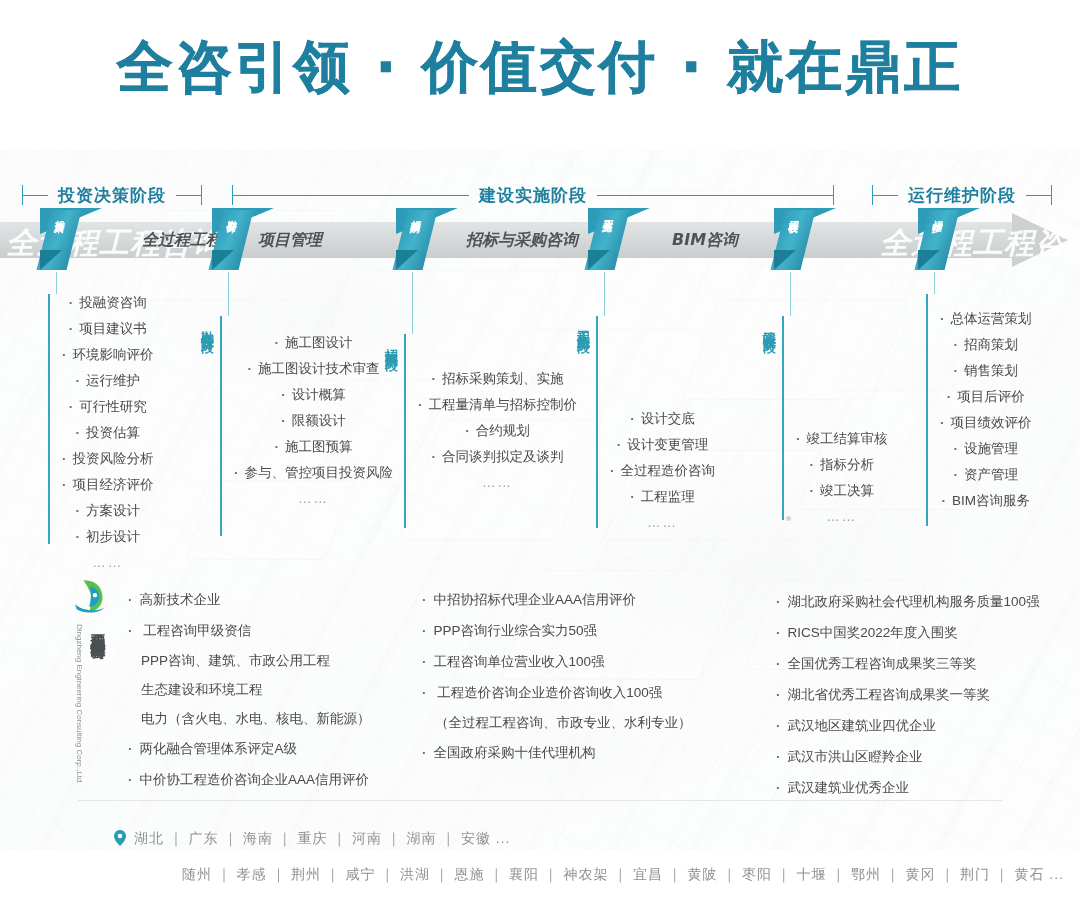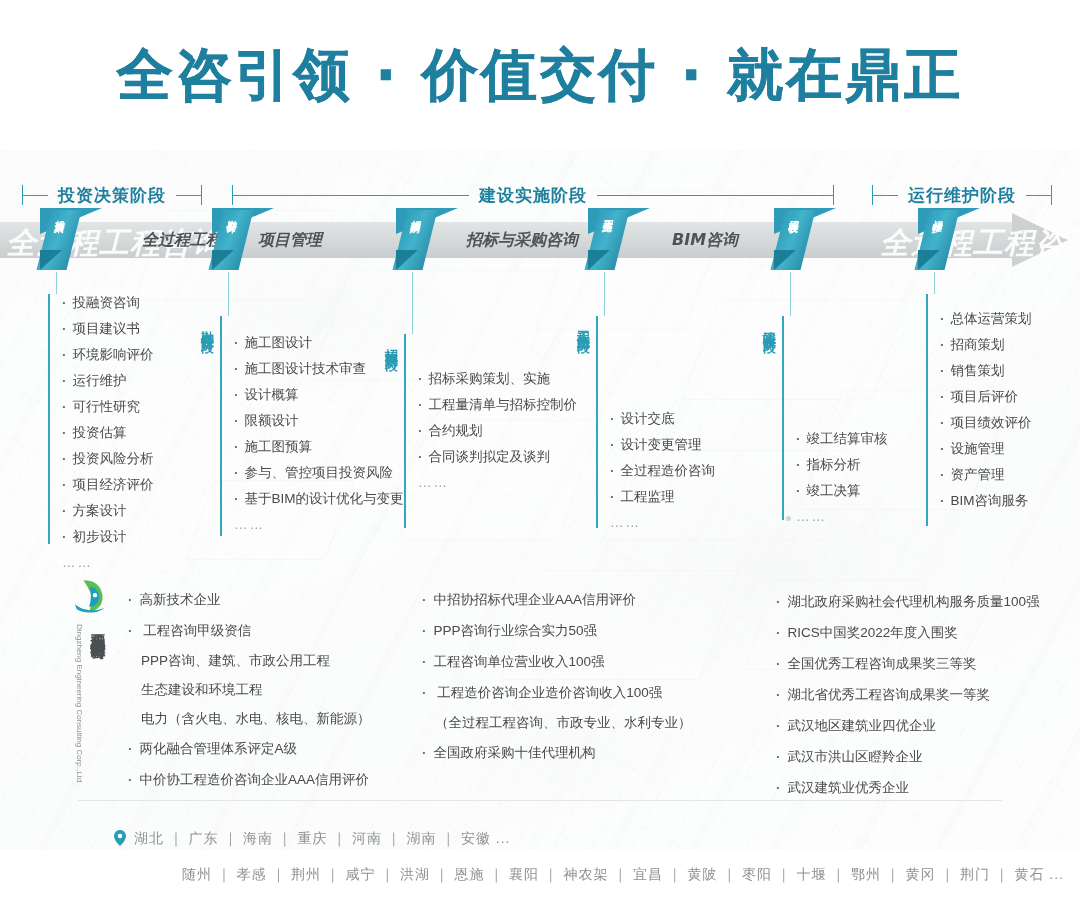--- a/index.html
+++ b/index.html
@@ -24,21 +24,21 @@
   #bg-watermark:after{
     content:""; position:absolute; inset:0;
     background:
       radial-gradient(ellipse 230px 120px at 30% 24%, rgba(110,130,140,.22), transparent 70%),
       radial-gradient(ellipse 300px 150px at 72% 60%, rgba(110,130,140,.20), transparent 72%),
       radial-gradient(ellipse 180px 90px at 52% 86%, rgba(110,130,140,.16), transparent 70%);
   }
   .bg-block{ position:absolute; border:1px solid rgba(110,130,142,.35); background:rgba(255,255,255,.18); transform:skewX(-20deg); }
 
   
-  #title-area { position: absolute; left: 0; top: 44px; width: 1080px; text-align: center; z-index: 5; }
+  #title-area { position: absolute; left: 0; top: 36px; width: 1080px; text-align: center; z-index: 5; }
   #title-text {
     display: inline-block; position: relative;
     font-size: 56px; font-weight: bold; letter-spacing: 3px;
     color: #1e7f9e; line-height: 1.1;
     font-family: "DejaVu Sans", "Liberation Sans", sans-serif;
     -webkit-text-stroke: .5px #1e7f9e;
   }
 
   
   #phase-rail { position: absolute; left: 0; top: 178px; width: 1080px; height: 34px; z-index: 6; }
@@ -100,21 +100,21 @@
 
   
   .col { position: absolute; z-index: 6; }
   .col-rule { position: absolute; top: 0; width: 2px; background: #34a7be; }
   .col-stage {
     position: absolute; width: 17px;
     font-size: 13px; font-weight: bold; color: #2a9cb5; line-height: 15px;
     writing-mode: vertical-rl; letter-spacing: 2px; white-space: nowrap;
     font-family: "DejaVu Sans", "Liberation Sans", sans-serif;
   }
-  .col-list { position: absolute; }
+  .col-list { position: absolute; text-align: center; }
   .col-list li {
     list-style: none; font-size: 13.5px; color: #4a4a4a; line-height: 26px;
     white-space: nowrap;
   }
   .col-list li:before { content: "·"; color: #6b6b6b; margin-right: 6px; font-weight: bold; }
   .col-list li.ellip { color: #9aa0a2; letter-spacing: 2px; }
   .col-list li.ellip:before { content: ""; margin-right: 0; }
   .drop-line { position: absolute; width: 1px; background: #8fd0dd; }
   .drop-dot { position: absolute; width: 5px; height: 5px; border-radius: 50%; background: #cfd7d9; }
 
@@ -267,21 +267,20 @@
 <div class="col" style="left:220px;top:316px;">
   <div class="col-rule" style="left:0;height:220px;"></div>
   <div class="col-stage" style="left:-22px;top:4px;">勘察设计阶段</div>
   <ul class="col-list" style="left:14px;top:14px;">
     <li>施工图设计</li>
     <li>施工图设计技术审查</li>
     <li>设计概算</li>
     <li>限额设计</li>
     <li>施工图预算</li>
     <li>参与、管控项目投资风险</li>
-    <li>基于BIM的设计优化与变更</li>
     <li class="ellip">……</li>
   </ul>
 </div>
 
 <div class="col" style="left:404px;top:334px;">
   <div class="col-rule" style="left:0;height:194px;"></div>
   <div class="col-stage" style="left:-22px;top:4px;">招标采购阶段</div>
   <ul class="col-list" style="left:14px;top:32px;">
     <li>招标采购策划、实施</li>
     <li>工程量清单与招标控制价</li>

